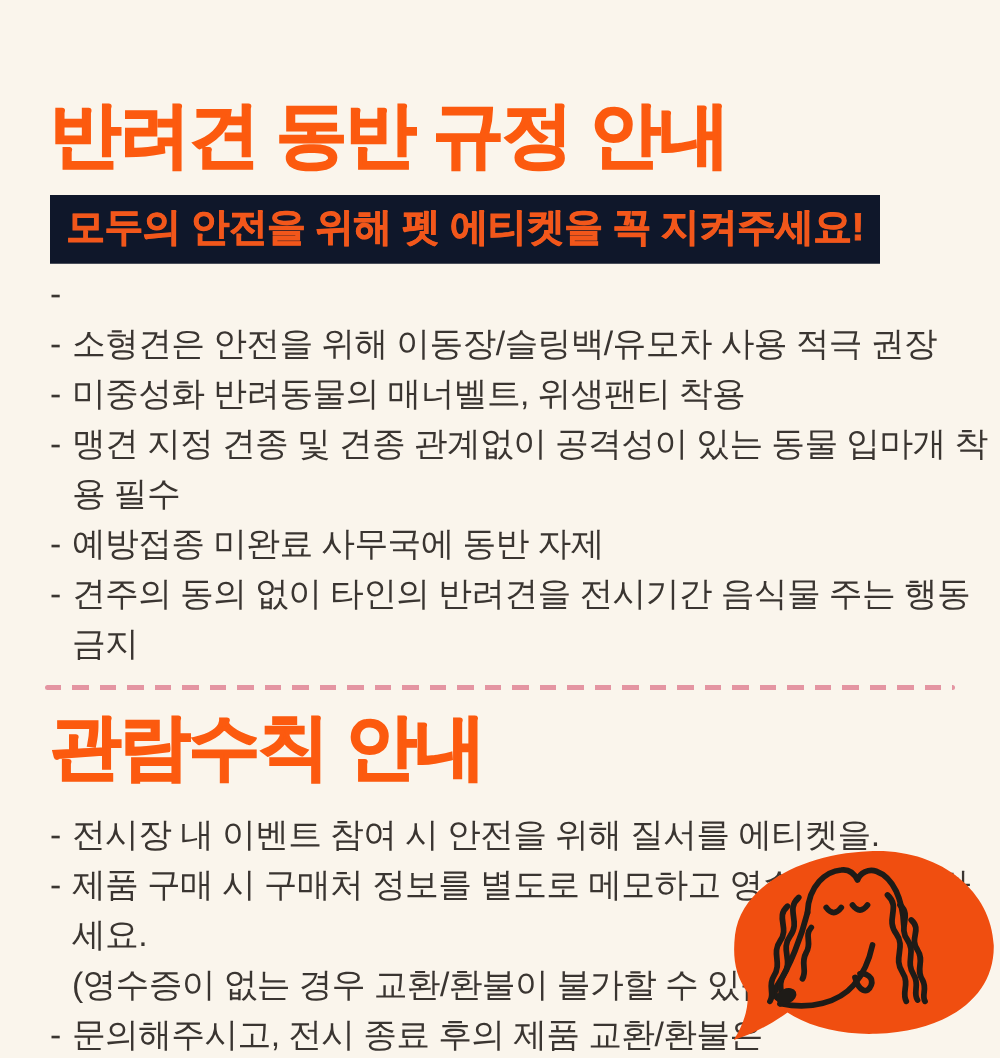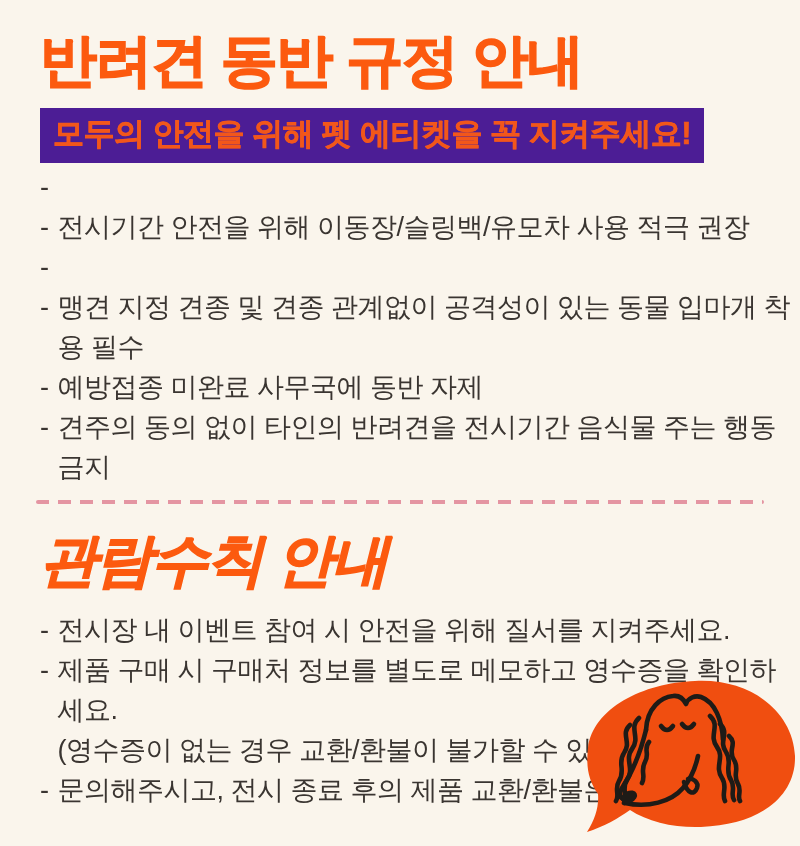--- a/index.html
+++ b/index.html
@@ -13,26 +13,26 @@
   .big-title{
     margin:0;
     padding-left:40px;
     color:#FC5A0F;
     font-size:57px;
     line-height:1.15;
     font-weight:900;
     letter-spacing:-1.5px;
     -webkit-text-stroke:1.5px #FC5A0F;
   }
-  .title-1{margin-top:28px;}
-  .title-2{margin-top:24px;font-style:italic;}
+  .title-1{margin-top:76px;}
+  .title-2{margin-top:14px;}
   .highlight{
     display:inline-block;
     margin:14px 0 0 40px;
-    background:#4c1d95;
+    background:#0f172a;
     color:#F2571B;
     font-size:31px;
     font-weight:800;
     letter-spacing:-0.5px;
     padding:5px 13px 8px 13px;
     -webkit-text-stroke:0.6px #F2571B;
   }
   .rules{
     list-style:none;
     margin:4px 0 0 40px;
@@ -68,24 +68,25 @@
   <div class="highlight">
     <span>모두의 안전을 위해 펫 에티켓을 꼭 지켜주세요!</span>
   </div>
 
   <ul class="rules rules-1">
     <li>
       <span class="dash">-</span>
     </li>
     <li>
       <span class="dash">-</span>
-      <span>전시기간 안전을 위해 이동장/슬링백/유모차 사용 적극 권장</span>
+      <span>소형견은 안전을 위해 이동장/슬링백/유모차 사용 적극 권장</span>
     </li>
     <li>
       <span class="dash">-</span>
+      <span>미중성화 반려동물의 매너벨트, 위생팬티 착용</span>
     </li>
     <li>
       <span class="dash">-</span>
       <span>맹견 지정 견종 및 견종 관계없이 공격성이 있는 동물 입마개 착용 필수</span>
     </li>
     <li>
       <span class="dash">-</span>
       <span>예방접종 미완료 사무국에 동반 자제</span>
     </li>
     <li>
@@ -95,21 +96,21 @@
   </ul>
 
   <div class="divider"></div>
 
   <h2 class="big-title title-2">관람수칙 안내</h2>
 
   <ul class="rules rules-2">
     <li>
       <span class="dash">-</span>
       <div>
-        <div>전시장 내 이벤트 참여 시 안전을 위해 질서를 지켜주세요.</div>
+        <div>전시장 내 이벤트 참여 시 안전을 위해 질서를 에티켓을.</div>
       </div>
     </li>
     <li>
       <span class="dash">-</span>
       <div>
         <div>제품 구매 시 구매처 정보를 별도로 메모하고 영수증을 확인하세요.</div>
         <div>(영수증이 없는 경우 교환/환불이 불가할 수 있습니다.)</div>
       </div>
     </li>
     <li>

